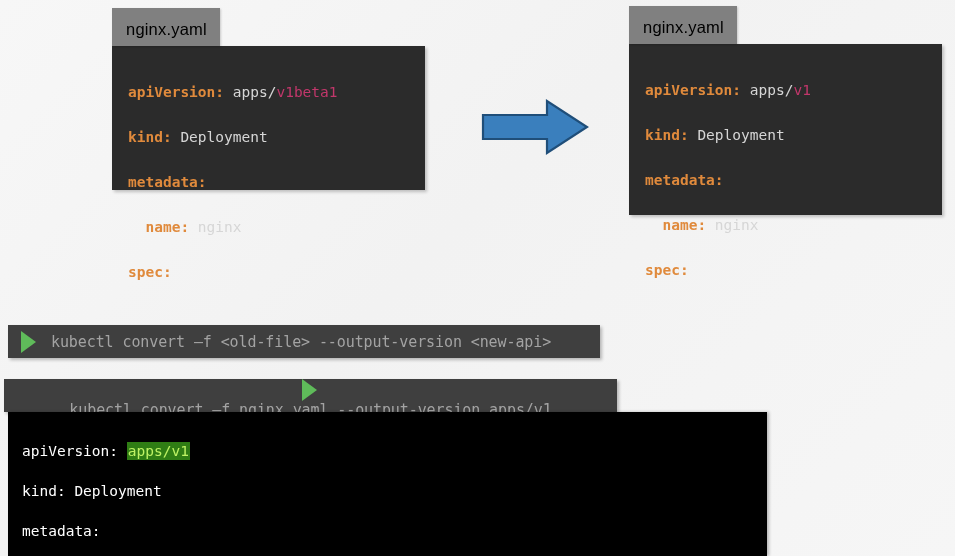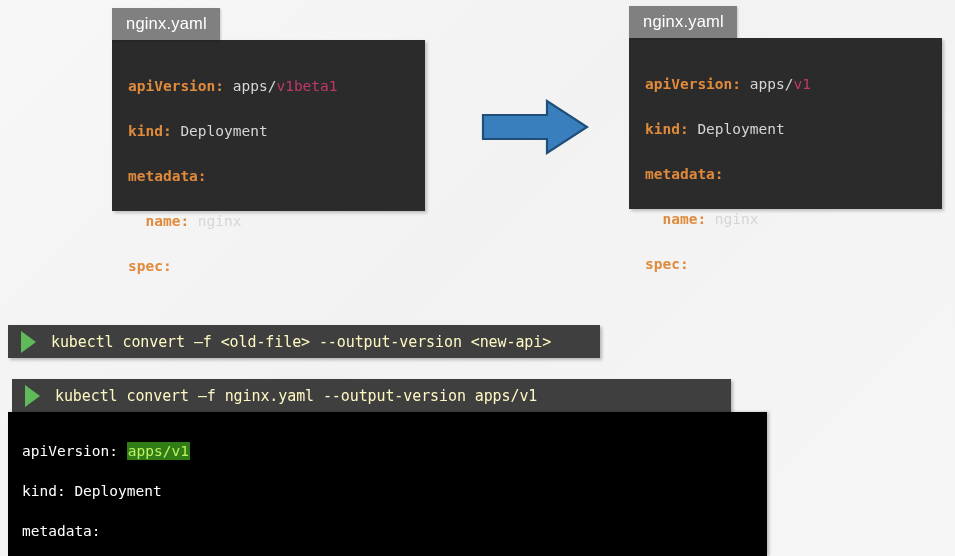--- a/index.html
+++ b/index.html
@@ -21,25 +21,25 @@
     background: linear-gradient(135deg, #f7f7f7 0%, #f2f2f2 45%, #f6f6f6 100%);
   }
 
   
   .file-card {
     position: absolute;
   }
   .file-tab {
     display: inline-block;
     background: #808080;
-    color: #ffffff;
+    color: #000000;
     font-family: "Liberation Sans", sans-serif;
     font-size: 16.5px;
     letter-spacing: 0.2px;
-    padding: 7px 13px 8px 14px;
+    padding: 13px 13px 8px 14px;
     line-height: 1;
     box-shadow: 1px 1px 2px rgba(0,0,0,0.18);
   }
   .code-body {
     background: #2b2b2b;
     box-shadow: 2px 2px 3px rgba(0,0,0,0.22);
     padding: 13px 16px 16px 16px;
     box-sizing: border-box;
     font-family: "DejaVu Sans Mono", "Liberation Mono", monospace;
     font-size: 14.5px;
@@ -52,21 +52,21 @@
   }
   .code-body .v {      
     color: #d6d6d6;
   }
   .code-body .ver {    
     color: #c2376b;
   }
   .code-body .ind { color: #d6d6d6; }
 
   #card-left  { left: 112px; top: 8px; }
-  #card-left  .code-body { width: 313px; height: 171px; }
+  #card-left  .code-body { width: 313px; height: 144px; }
   #card-right { left: 629px; top: 6px; }
   #card-right .code-body { width: 313px; height: 171px; }
 
   
   .arrow-wrap {
     position: absolute;
     left: 481px;
     top: 98px;
     width: 108px;
     height: 58px;
@@ -85,28 +85,28 @@
     flex: 0 0 auto;
     width: 0;
     height: 0;
     border-left: 15px solid #5fbb5a;
     border-top: 11px solid transparent;
     border-bottom: 11px solid transparent;
     margin-left: 13px;
     margin-right: 15px;
   }
   .cmd-text {
-    color: #fef9c3;
+    color: #a3a3a3;
     font-family: "DejaVu Sans Mono", "Liberation Mono", monospace;
     font-size: 15px;
     letter-spacing: -0.1px;
     white-space: pre;
   }
   #cmd-generic { left: 8px; top: 325px; width: 592px; height: 33px; }
-  #cmd-example { left: 12px; top: 379px; width: 719px; height: 33px; }
+  #cmd-example { left: 4px; top: 379px; width: 613px; height: 33px; flex-direction: column; }
 
   
   #terminal-output {
     position: absolute;
     left: 8px;
     top: 412px;
     width: 759px;
     height: 144px;
     background: #000000;
     box-shadow: 2px 0 3px rgba(0,0,0,0.25);

